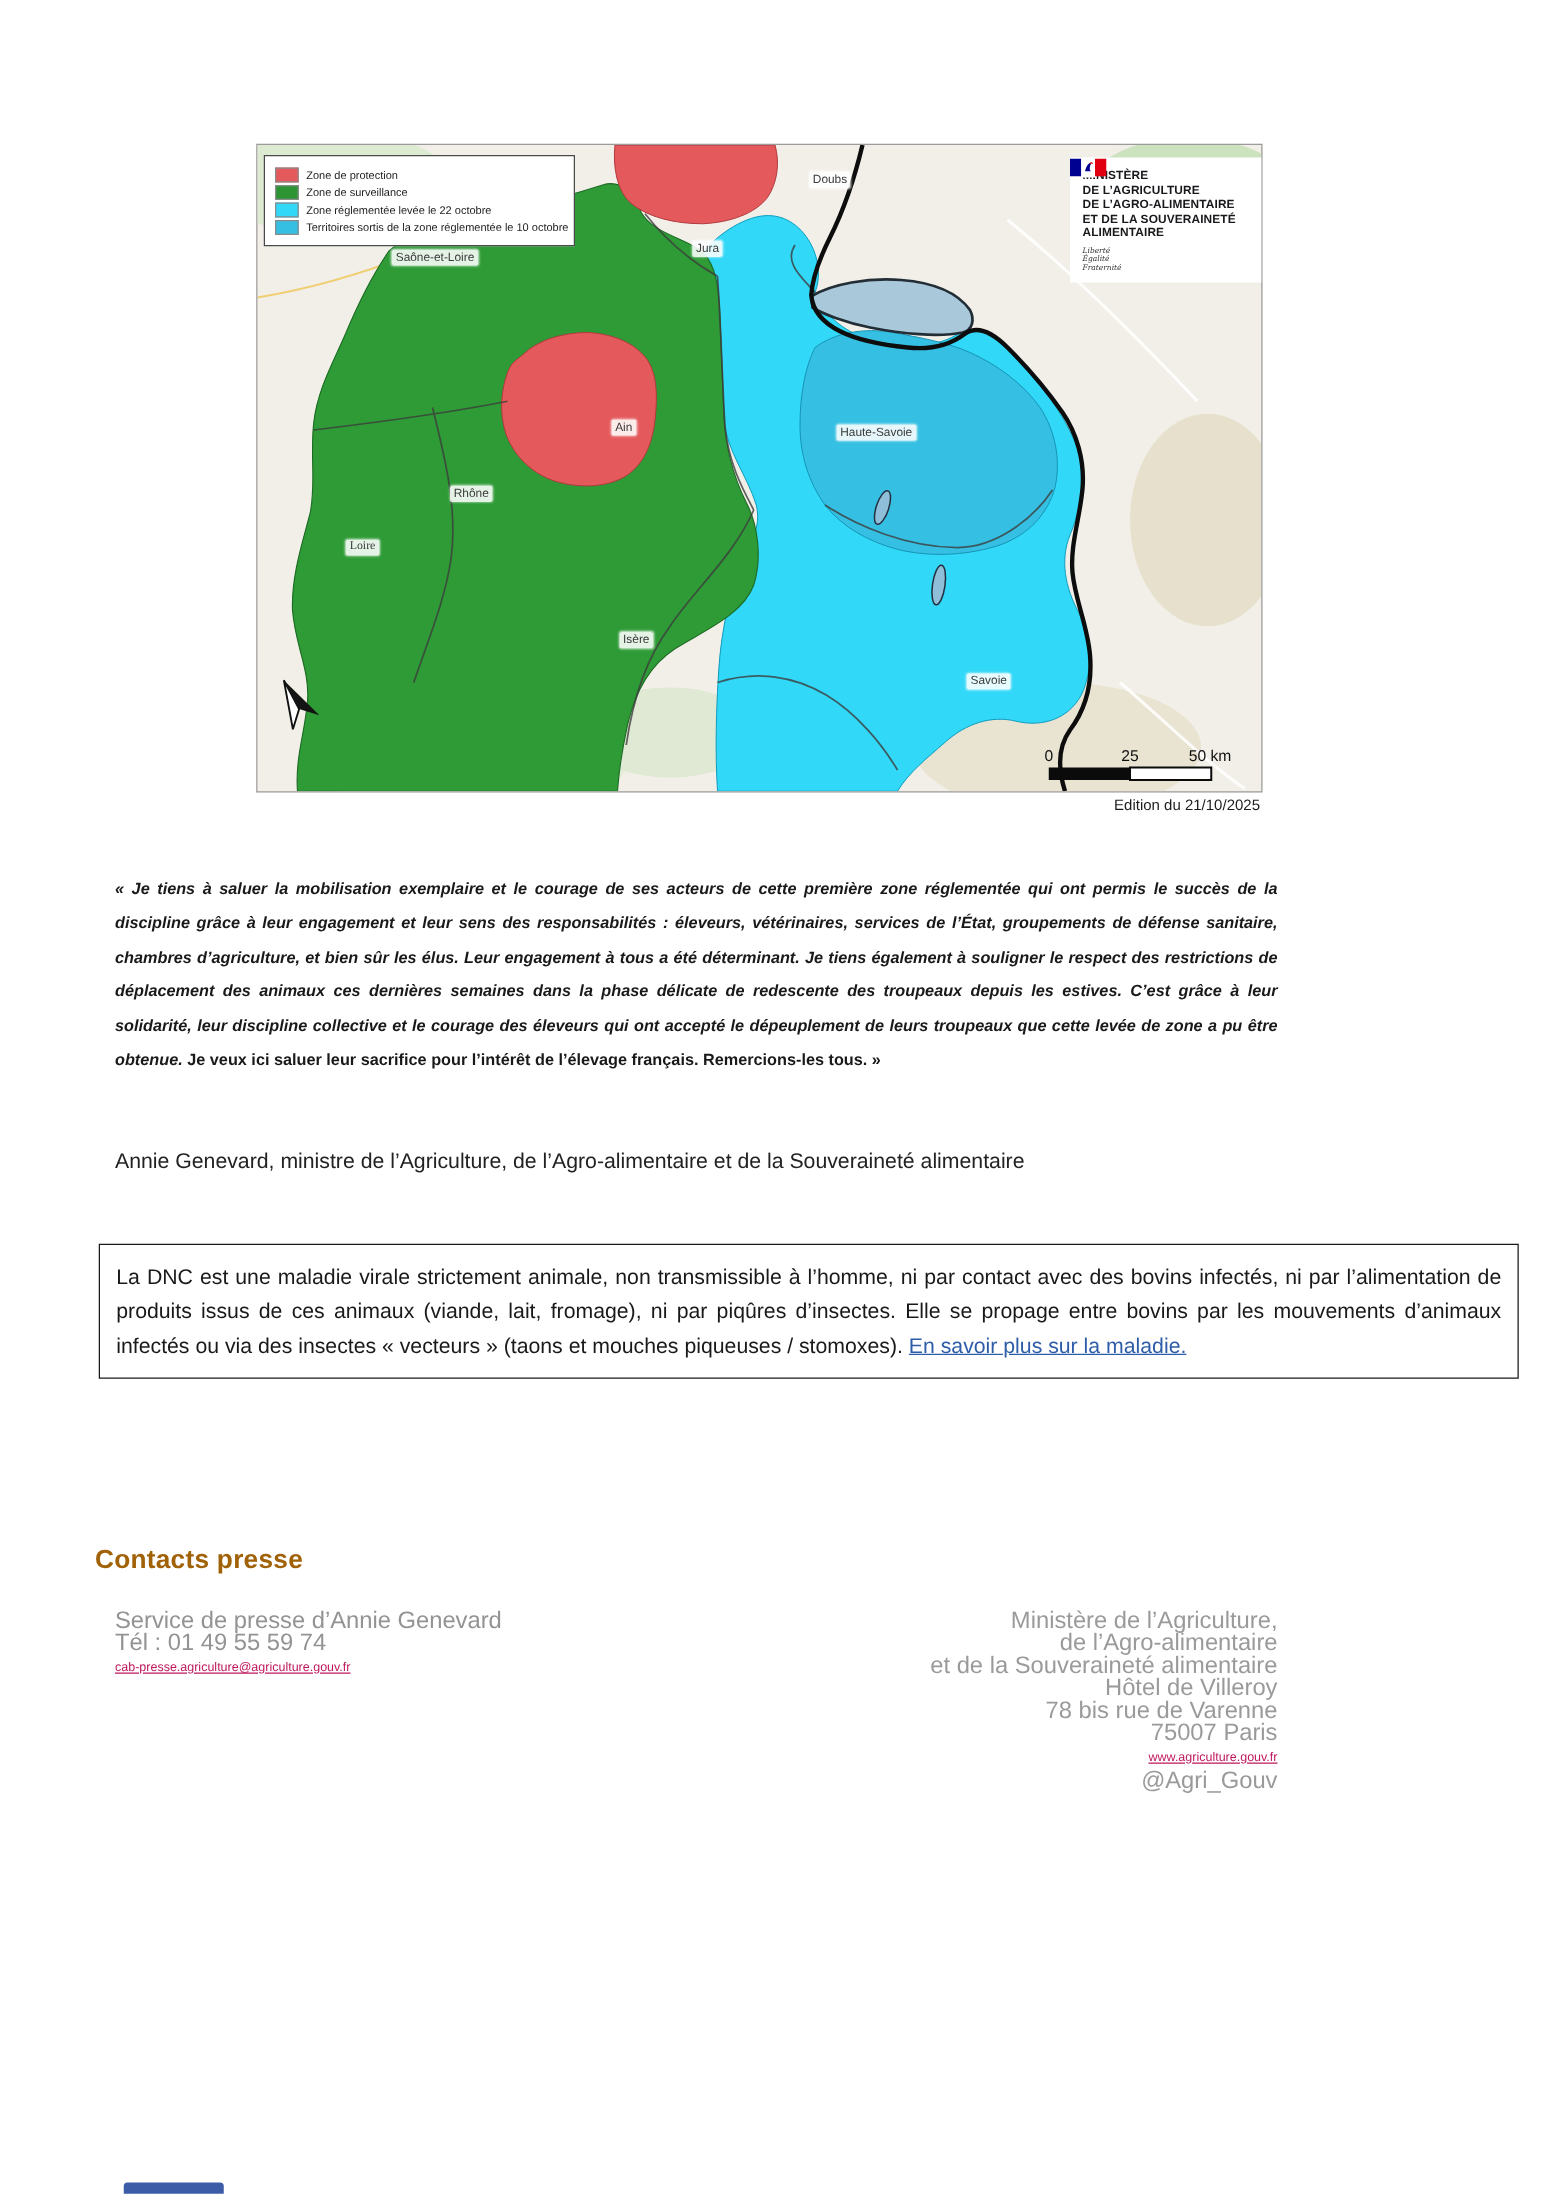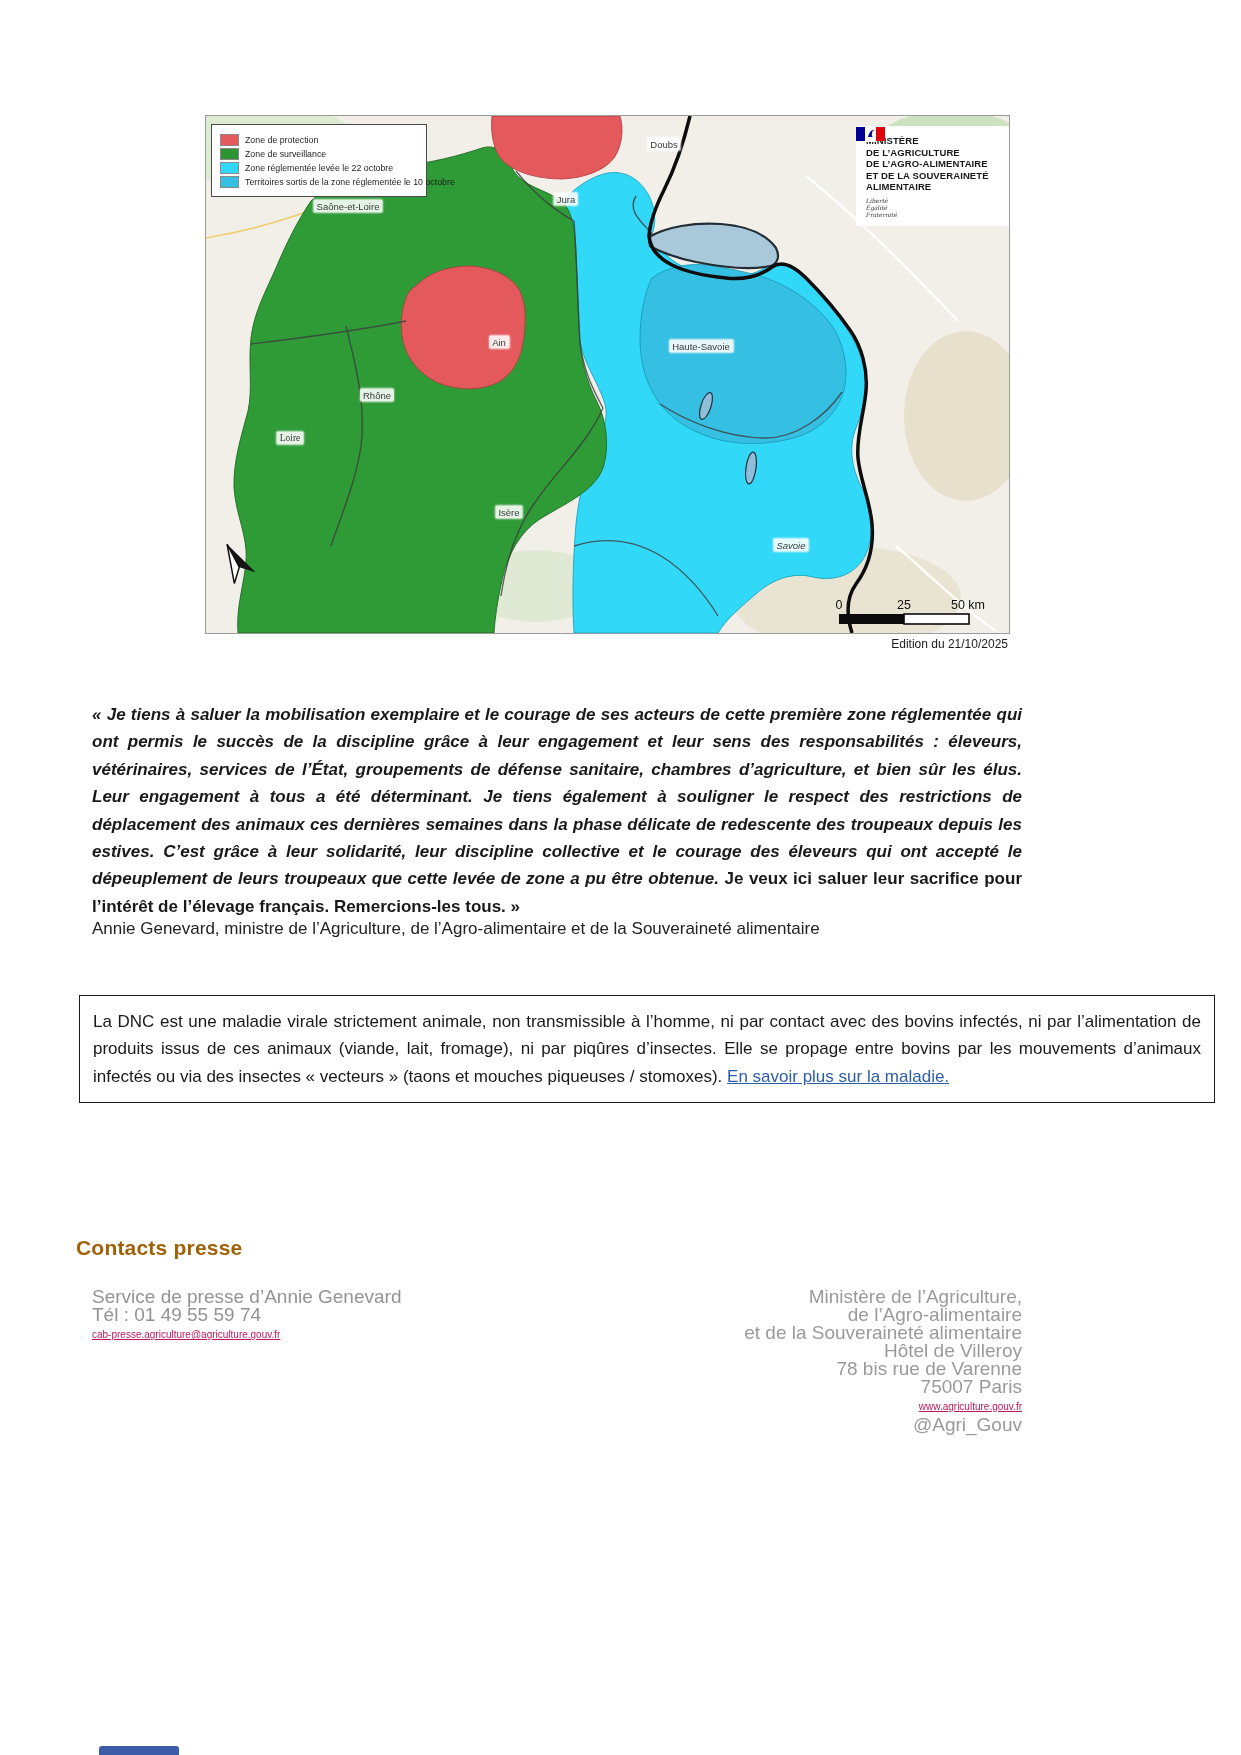--- a/index.html
+++ b/index.html
@@ -16,21 +16,21 @@
     border:1px solid #9b9b9b;background:#f2efe8;overflow:hidden;
   }
   .map-wrap svg{position:absolute;left:0;top:0;}
   .map-label{
     position:absolute;transform:translate(-50%,-50%);
     background:rgba(255,255,255,.88);border-radius:2px;
     padding:0 3px;font-size:9.5px;line-height:13px;color:#3a3a3a;
     white-space:nowrap;box-shadow:0 0 2px rgba(255,255,255,.9);
   }
   .legend{
-    position:absolute;left:5px;top:8px;width:216px;
+    position:absolute;left:5px;top:8px;width:249px;
     background:#ffffff;border:1px solid #4a4a4a;
     padding:7px 8px 6px 8px;box-sizing:border-box;
   }
   .legend-item{display:flex;align-items:center;gap:6px;margin:2px 0;}
   .legend-swatch{width:17px;height:10px;flex:0 0 auto;border:.5px solid #8a8a8a;}
   .legend-label{font-size:8.8px;color:#1e1e1e;white-space:nowrap;}
   .gov-logo{
     position:absolute;left:650px;top:10px;width:154px;
     background:#ffffff;padding:9px 10px 8px 10px;box-sizing:border-box;
   }
@@ -38,21 +38,21 @@
   .gov-line{font-size:9.5px;font-weight:bold;line-height:11.5px;color:#18181c;letter-spacing:.1px;}
   .gov-motto{font-family:"DejaVu Serif",serif;font-style:italic;font-size:6px;line-height:7px;color:#333;margin-top:4px;}
   .edition{
     position:absolute;left:205px;top:637px;width:803px;
     text-align:right;font-size:12px;color:#1c1c1c;
   }
 
   
   .quote{
     position:absolute;left:92px;top:684px;width:930px;
-    font-size:17px;line-height:27.4px;text-align:justify;color:#191919;
+    font-size:13px;line-height:27.4px;text-align:justify;color:#191919;
   }
   .quote .q-italic{font-weight:bold;font-style:italic;}
   .quote .q-bold{font-weight:bold;font-style:normal;}
   .attribution{
     position:absolute;left:92px;top:916px;width:930px;
     font-size:17px;line-height:26px;color:#222;
   }
 
   
   .info-box{
@@ -182,21 +182,21 @@
 
     <div id="map-labels">
         <div class="map-label" style="left: 458px; top: 28px;">Doubs</div>
         <div class="map-label" style="left: 360px; top: 83px;">Jura</div>
         <div class="map-label" style="left: 142px; top: 90px;">Saône-et-Loire</div>
         <div class="map-label" style="left: 293px; top: 226px;">Ain</div>
         <div class="map-label" style="left: 171px; top: 279px;">Rhône</div>
         <div class="map-label" style="left: 84px; top: 322px; font-family: Liberation Serif, serif;">Loire</div>
         <div class="map-label" style="left: 495px; top: 230px;">Haute-Savoie</div>
         <div class="map-label" style="left: 303px; top: 396px;">Isère</div>
-        <div class="map-label" style="left: 585px; top: 429px; font-style: italic;">Savoie</div>
+        <div class="map-label" style="left: 585px; top: 429px;">Savoie</div>
       </div>
 
     <div class="legend">
       <div id="legend-items">
           <div class="legend-item">
             <span class="legend-swatch" style="background: rgb(228, 89, 92);"></span>
             <span class="legend-label">Zone de protection</span>
           </div>
           <div class="legend-item">
             <span class="legend-swatch" style="background: rgb(45, 148, 52);"></span>

